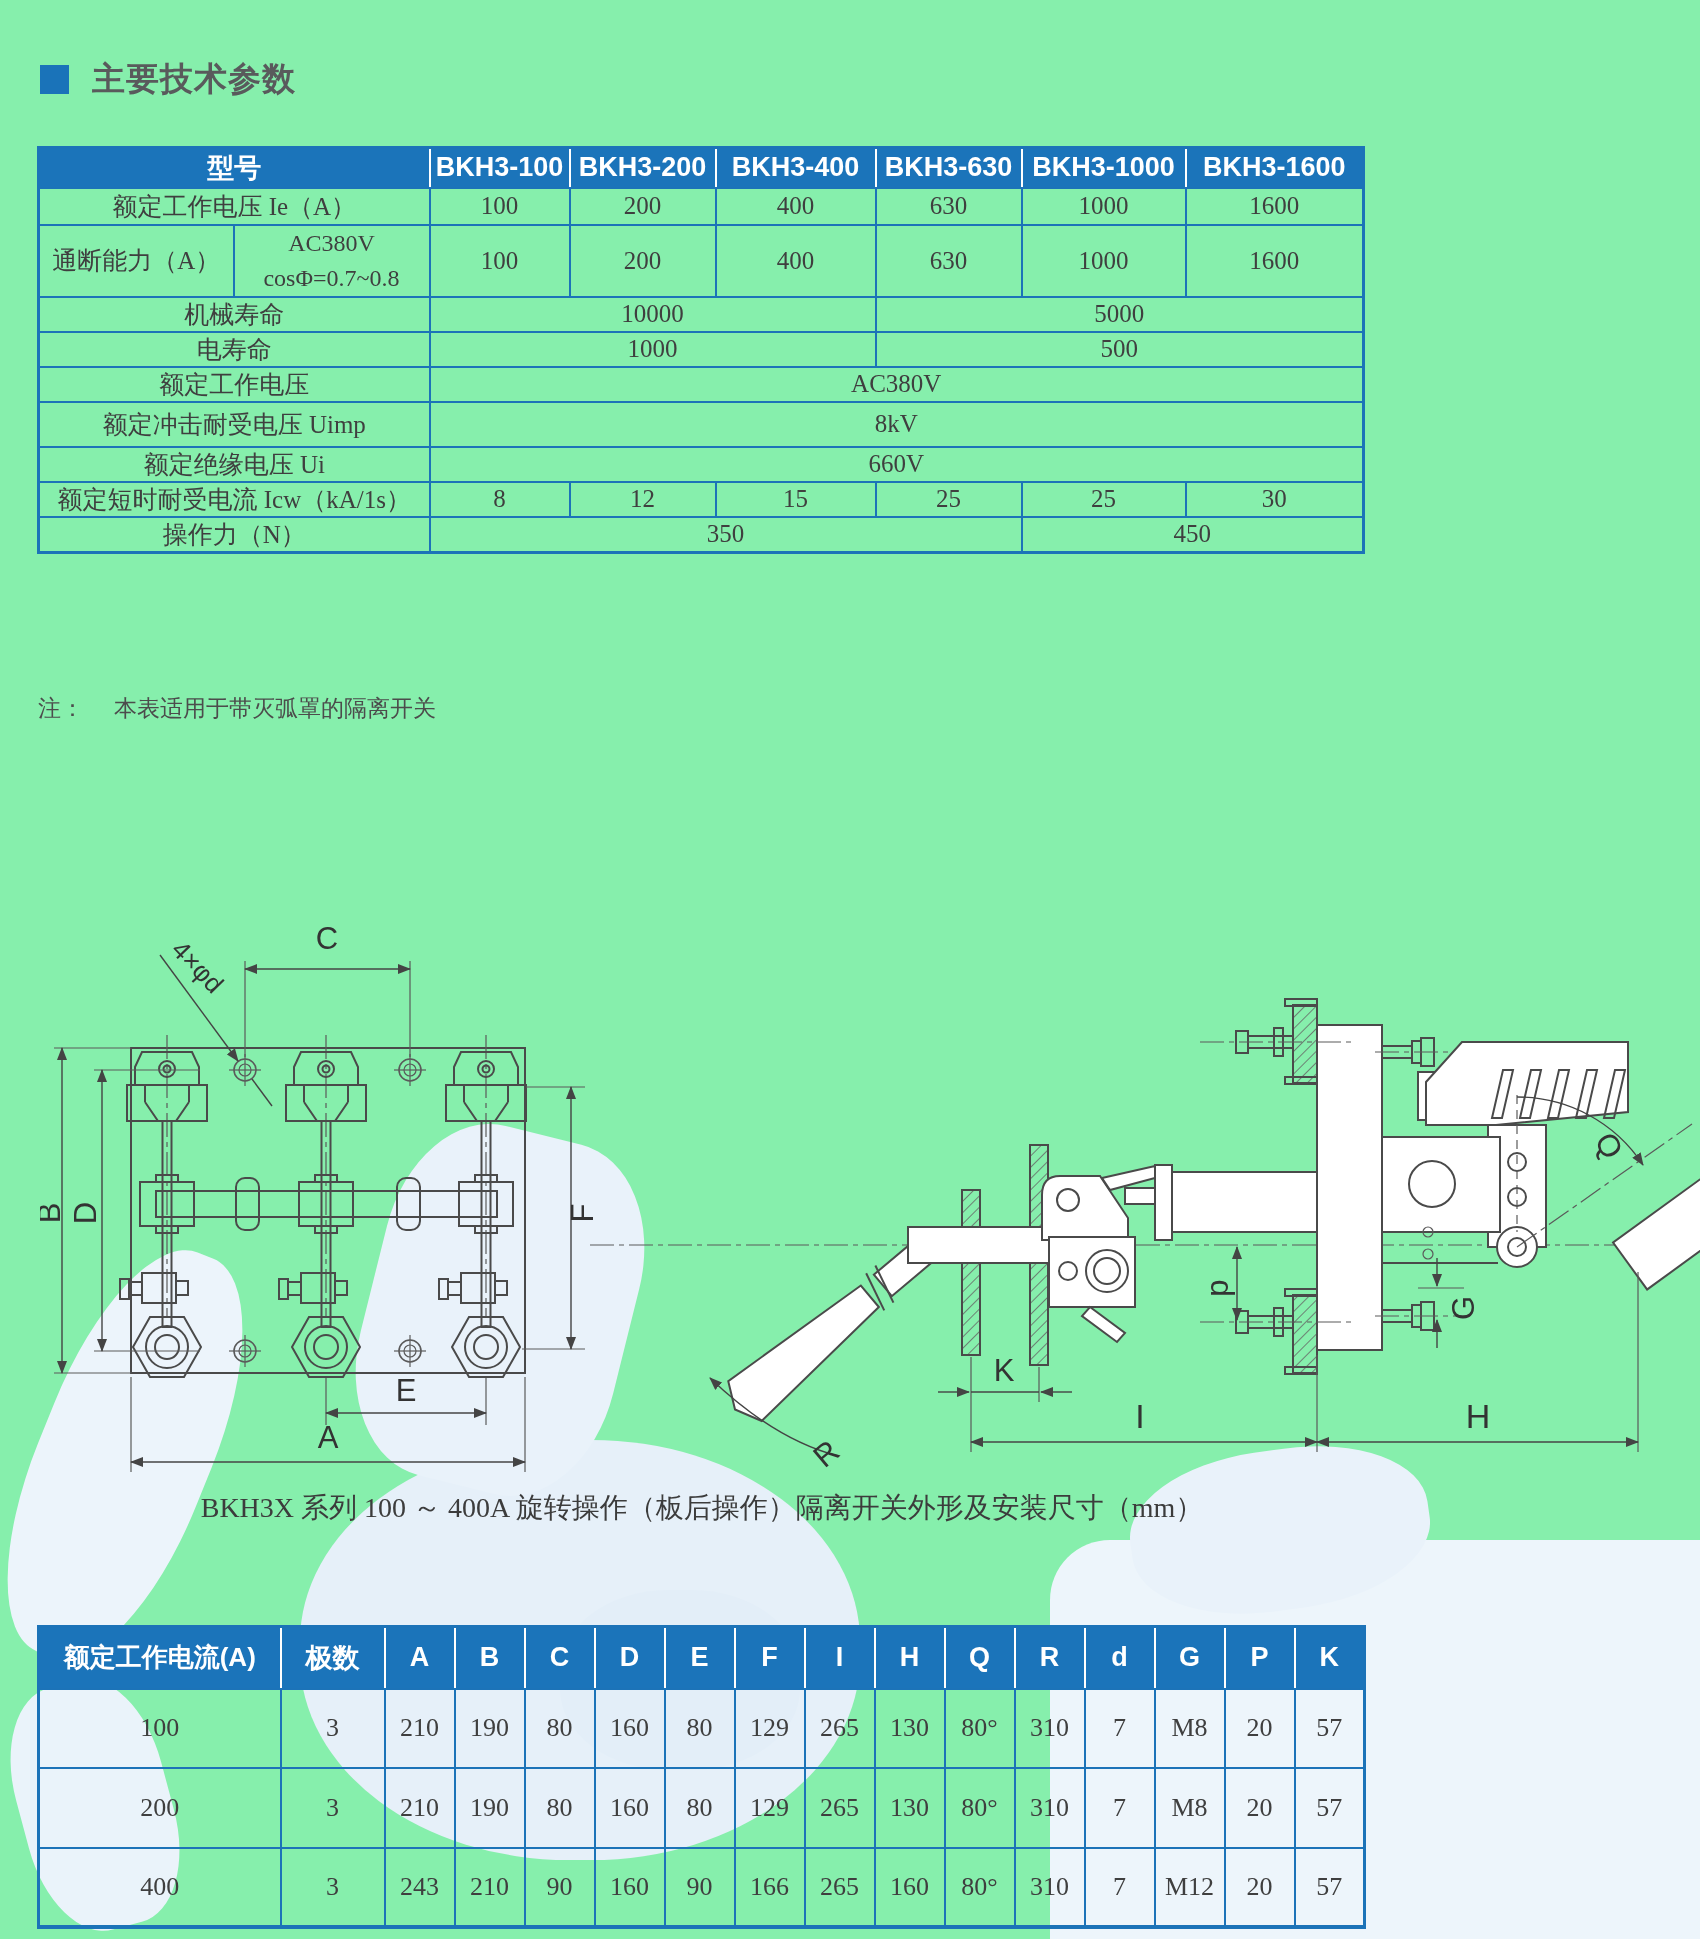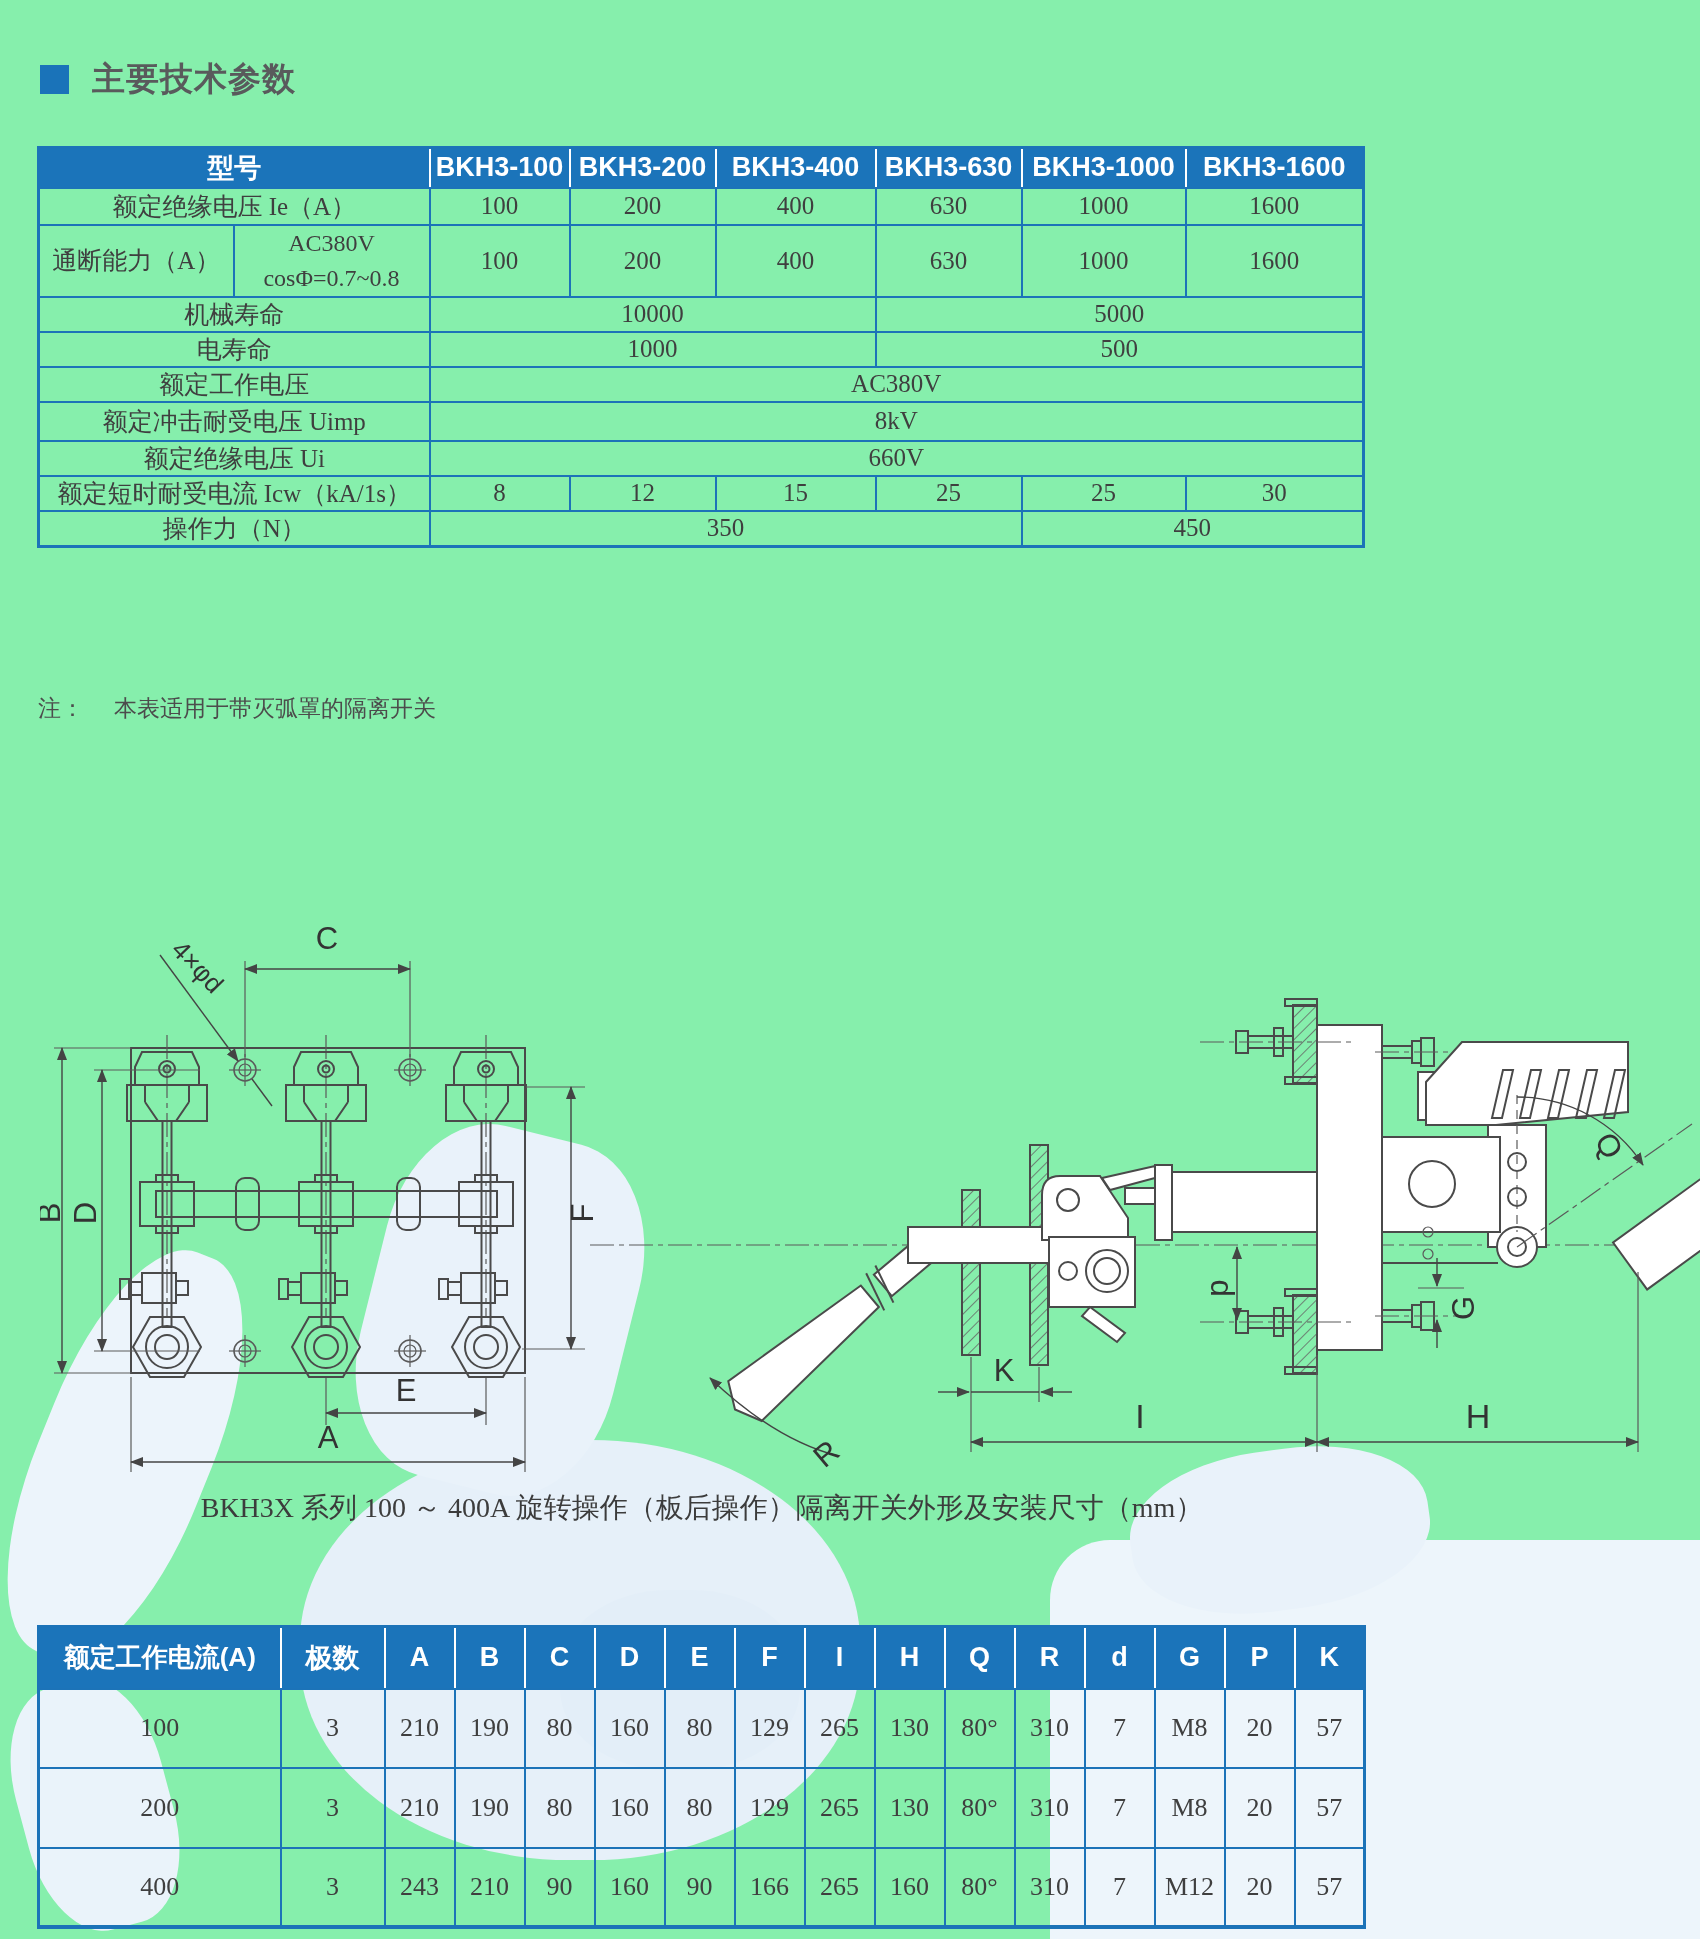--- a/index.html
+++ b/index.html
@@ -77,21 +77,21 @@
         <tr style="height:40px">
       <th colspan="2">型号</th>
       <th>BKH3-100</th>
       <th>BKH3-200</th>
       <th>BKH3-400</th>
       <th>BKH3-630</th>
       <th>BKH3-1000</th>
       <th>BKH3-1600</th>
     </tr>
     <tr style="height:37px">
-      <td colspan="2">额定绝缘电压 Ie（A）</td>
+      <td colspan="2">额定工作电压 Ie（A）</td>
       <td>100</td>
       <td>200</td>
       <td>400</td>
       <td>630</td>
       <td>1000</td>
       <td>1600</td>
     </tr>
     <tr style="height:72px">
       <td>通断能力（A）</td>
       <td class="sub">
@@ -112,21 +112,21 @@
     </tr>
     <tr style="height:34px">
       <td colspan="2">电寿命</td>
       <td colspan="3">1000</td>
       <td colspan="3">500</td>
     </tr>
     <tr style="height:33px">
       <td colspan="2">额定工作电压</td>
       <td colspan="6">AC380V</td>
     </tr>
-    <tr style="height:39px">
+    <tr style="height:45px">
       <td colspan="2">额定冲击耐受电压 Uimp</td>
       <td colspan="6">8kV</td>
     </tr>
     <tr style="height:33px">
       <td colspan="2">额定绝缘电压 Ui</td>
       <td colspan="6">660V</td>
     </tr>
     <tr style="height:24px">
       <td colspan="2">额定短时耐受电流 Icw（kA/1s）</td>
       <td>8</td>

